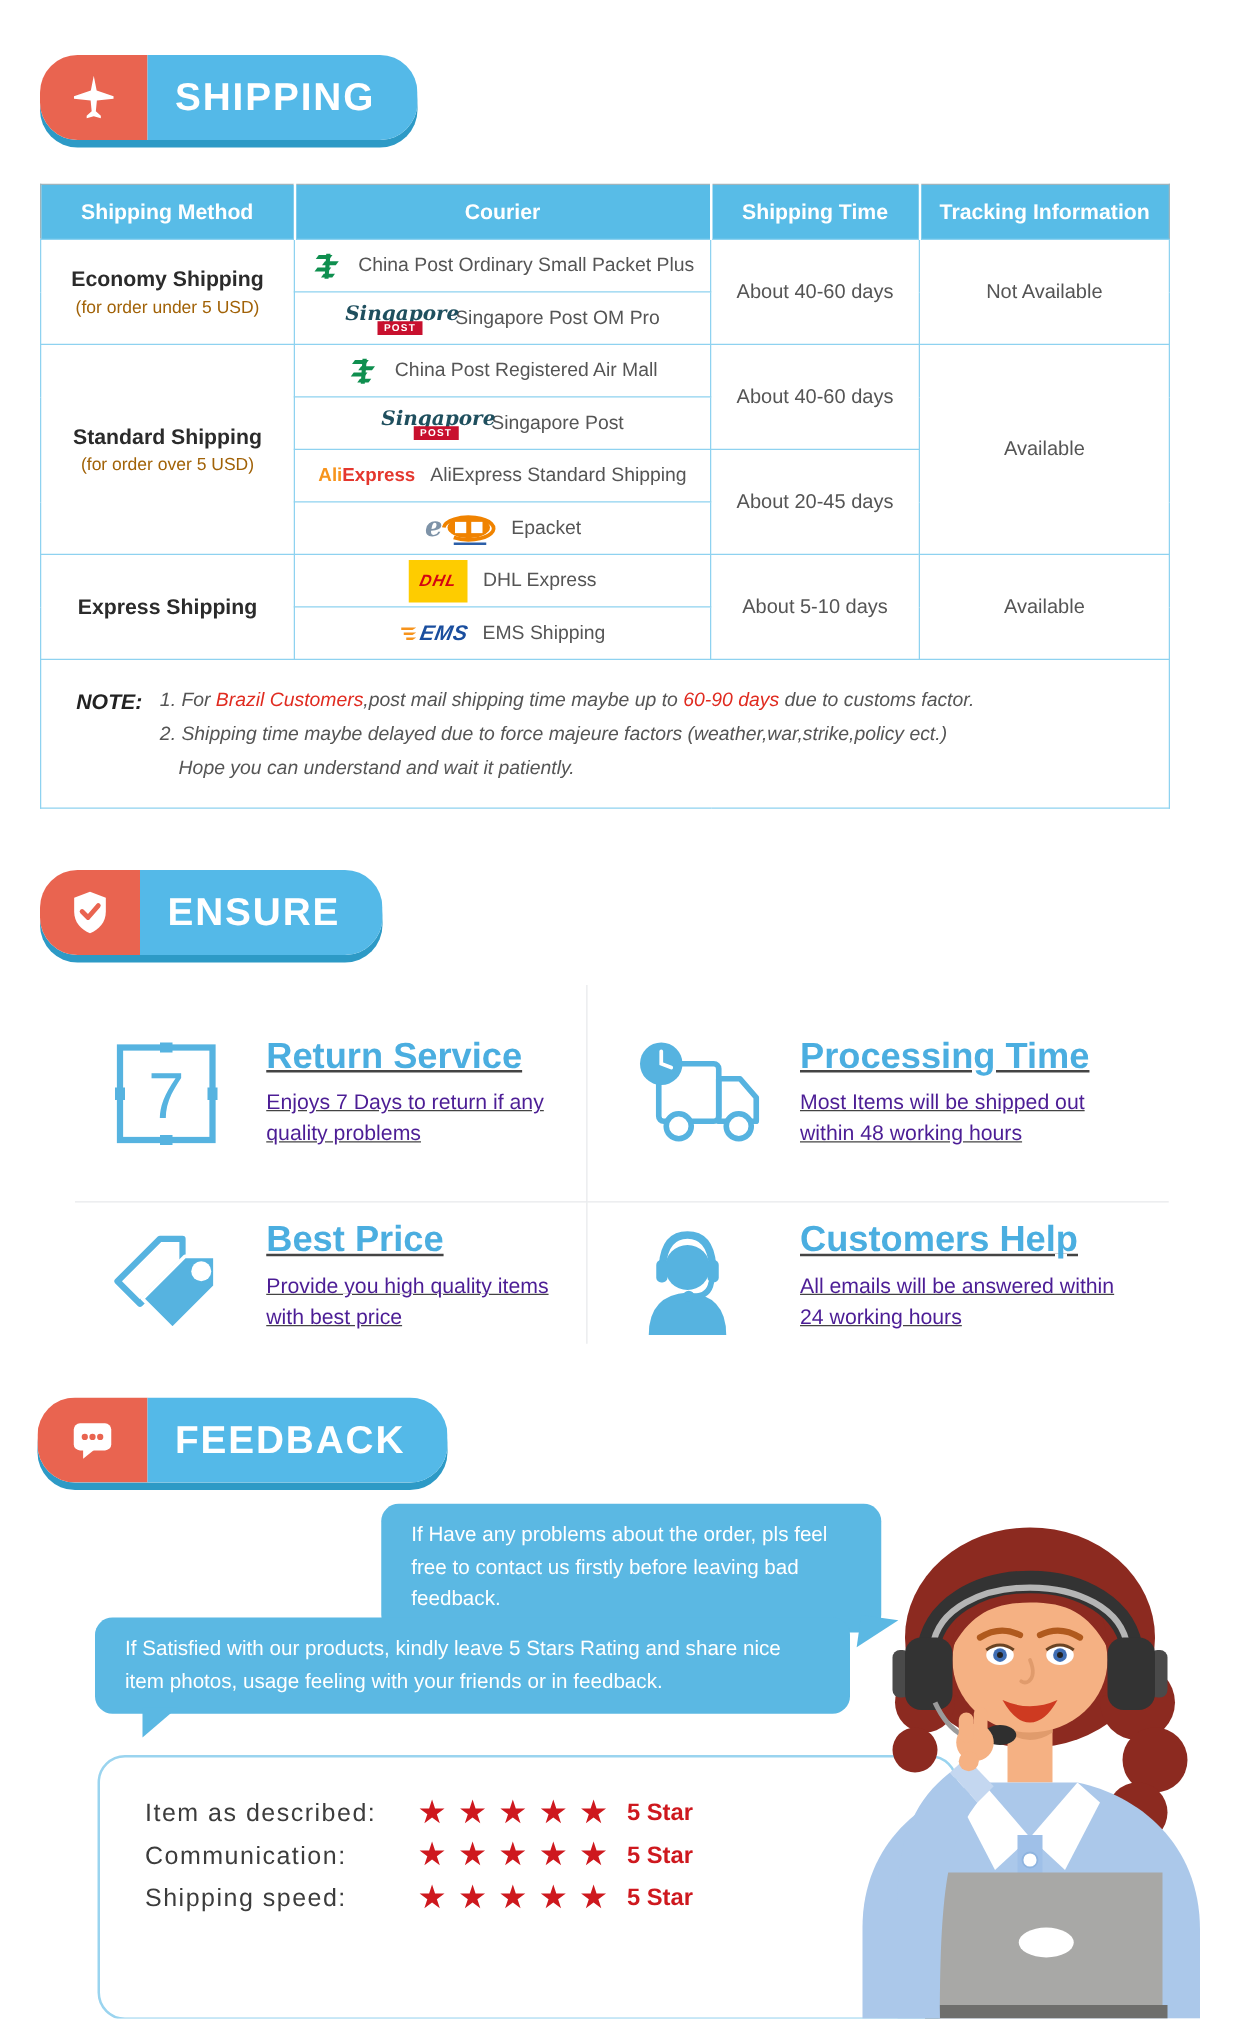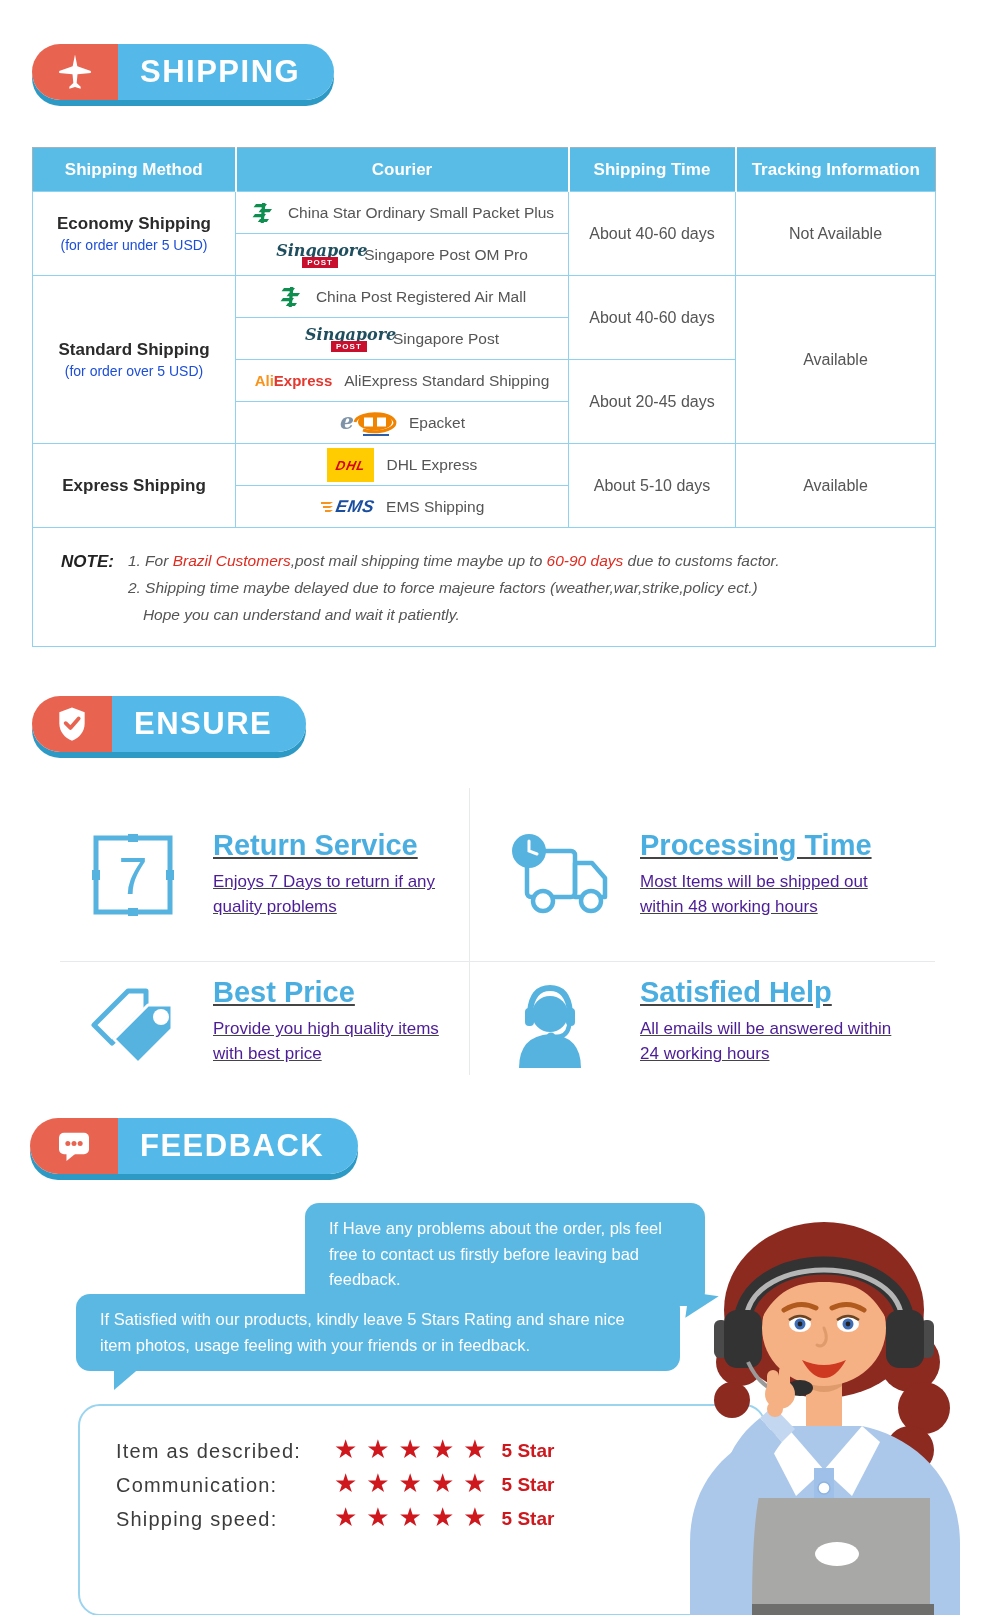--- a/index.html
+++ b/index.html
@@ -1,21 +1,21 @@
 <!DOCTYPE html>
 <html><head>
 <meta charset="utf-8">
 <style>
   * { margin:0; padding:0; box-sizing:border-box; }
   html,body { background:#ffffff; }
   body { font-family:"Liberation Sans", sans-serif; color:#444; }
   #page { position:relative; width:1000px; height:1615px; background:#fff; overflow:hidden; }
 
   
-  .badge { position:absolute; display:inline-flex; height:56px; border-radius:30px;
+  .badge { position:absolute; display:inline-flex; height:68px; border-radius:30px;
            overflow:hidden; box-shadow:0 6px 0 #2D9AC6; }
   .badge-red { display:flex; align-items:center; justify-content:center;
                background:#E96450; width:86px; height:100%; }
   .badge-blue { display:flex; align-items:center; background:#54B9E8;
                 color:#fff; font-weight:bold; font-size:31px; letter-spacing:1.5px;
                 padding:0 34px 0 22px; height:100%; }
   .badge-icon svg { display:block; }
 
   
   .ship-table { position:absolute; left:32px; top:147px; width:903px;
@@ -24,21 +24,21 @@
   .ship-table col.c1 { width:203px; } .ship-table col.c2 { width:333px; }
   .ship-table col.c3 { width:167px; } .ship-table col.c4 { width:200px; }
   .ship-table th { background:#58BCE7; color:#fff; font-size:17px; font-weight:bold;
                    height:44px; border-left:2px solid #fff; border-bottom:1px solid #8ED2F0; }
   .ship-table th:first-child { border-left:none; }
   .ship-table td { background:#fff; text-align:center; vertical-align:middle;
                    border:1px solid #8ED2F0; font-size:16px; color:#555; }
   .ship-table tr.group-start td { border-top:1px solid #9FB4BC; }
   .method-cell { font-size:17px; color:#333; }
   .method-name { font-weight:bold; font-size:17px; color:#2b2b2b; }
-  .method-note { font-size:14px; color:#1d4ed8; margin-top:3px; }
+  .method-note { font-size:14px; color:#a16207; margin-top:3px; }
   .courier-cell { height:42px; }
   .courier-inner { display:flex; align-items:center; justify-content:center; gap:12px; }
   .courier-name { color:#555; font-size:15.5px; white-space:nowrap; }
 
   
   .logo-cp svg { display:block; }
   .logo-sing { position:relative; display:inline-block; width:76px; height:30px; }
   .sing-script { font-family:"DejaVu Serif", serif; font-style:italic; font-weight:bold;
                  color:#1F4F5E; font-size:16px; position:absolute; left:0; top:1px; }
   .sing-post { position:absolute; left:26px; top:17px; background:#C8102E; color:#fff;
@@ -139,21 +139,21 @@
             <svg width="26" height="26" viewBox="0 0 26 26">
                   <g fill="#0F8F4F">
               <path d="M6,4 h11 l-2.4,3.2 h-11 z"></path>
                     <path d="M11,9 h11 l-2.4,3.2 h-11 z"></path>
               <path d="M5,14 h11 l-2.4,3.2 h-11 z"></path>
                     <path d="M10,19 h9 l-2.2,3 h-9 z"></path>
               <path d="M12,3 l3.4,0 l-1.6,20 l-3.2,0 z"></path>
                   </g>
             </svg>
           </span>
-          <span class="courier-name">China Star Ordinary Small Packet Plus</span>
+          <span class="courier-name">China Post Ordinary Small Packet Plus</span>
         </div>
       </td>
       <td rowspan="2">About 40-60 days</td>
       <td rowspan="2">Not Available</td>
     </tr>
     <tr>
       <td class="courier-cell">
         <div class="courier-inner">
           <span class="logo-sing">
             <i class="sing-script">Singapore</i>
@@ -340,21 +340,21 @@
           <circle cx="45" cy="38" r="18" fill="#56B3E0"></circle>
           <path d="M14,92 Q14,60 45,58 Q76,60 76,92 Z" fill="#56B3E0"></path>
           <path d="M25,36 Q27,12 45,12 Q63,12 65,36" stroke="#56B3E0" stroke-width="6" fill="none" stroke-linecap="round"></path>
           <rect x="20" y="32" width="9" height="18" rx="4" fill="#56B3E0"></rect>
           <rect x="61" y="32" width="9" height="18" rx="4" fill="#56B3E0"></rect>
           <path d="M64,50 Q62,62 48,61" stroke="#56B3E0" stroke-width="4.5" fill="none" stroke-linecap="round"></path>
           <circle cx="46" cy="61" r="4.5" fill="#56B3E0"></circle>
         </svg>
       </span>
       <span class="ensure-text">
-        <div class="ensure-title">Satisfied Help</div>
+        <div class="ensure-title">Customers Help</div>
         <div class="ensure-desc">All emails will be answered within 24 working hours</div>
       </span>
     </div>
   </div>
 
   <div class="badge" style="left:30px; top:1118px;">
     <div class="badge-red" style="width:88px;">
       <span class="badge-icon">
         <svg width="40" height="40" viewBox="0 0 24 24">
           <rect x="3" y="4" width="18" height="13" rx="3" fill="#ffffff"></rect>

